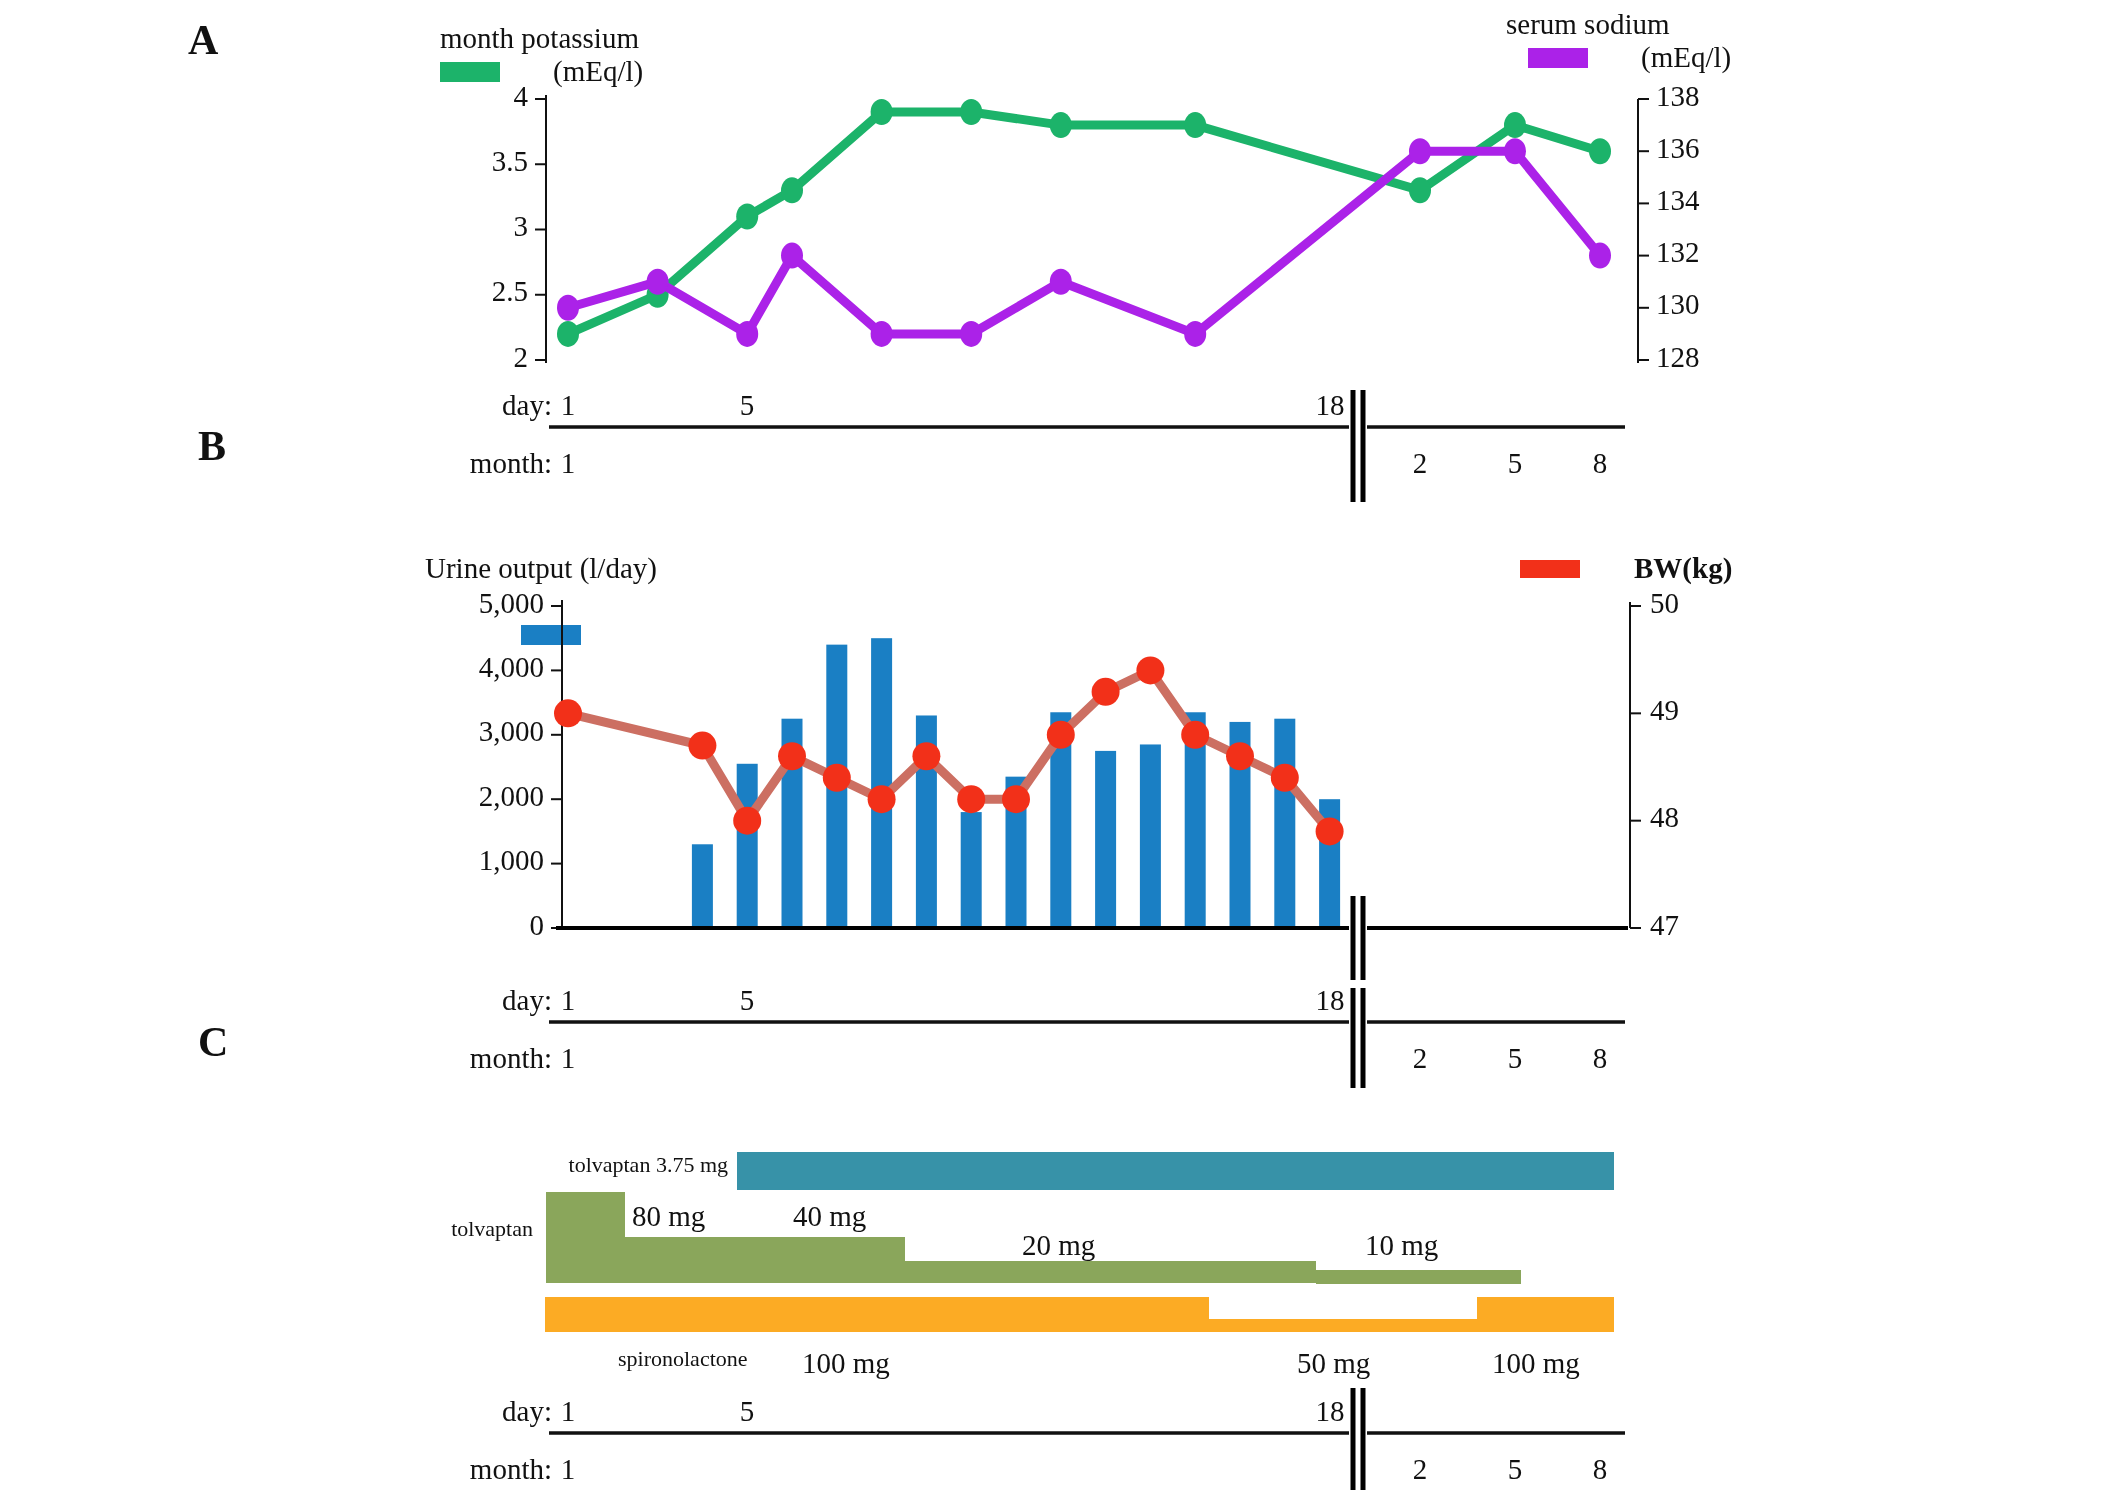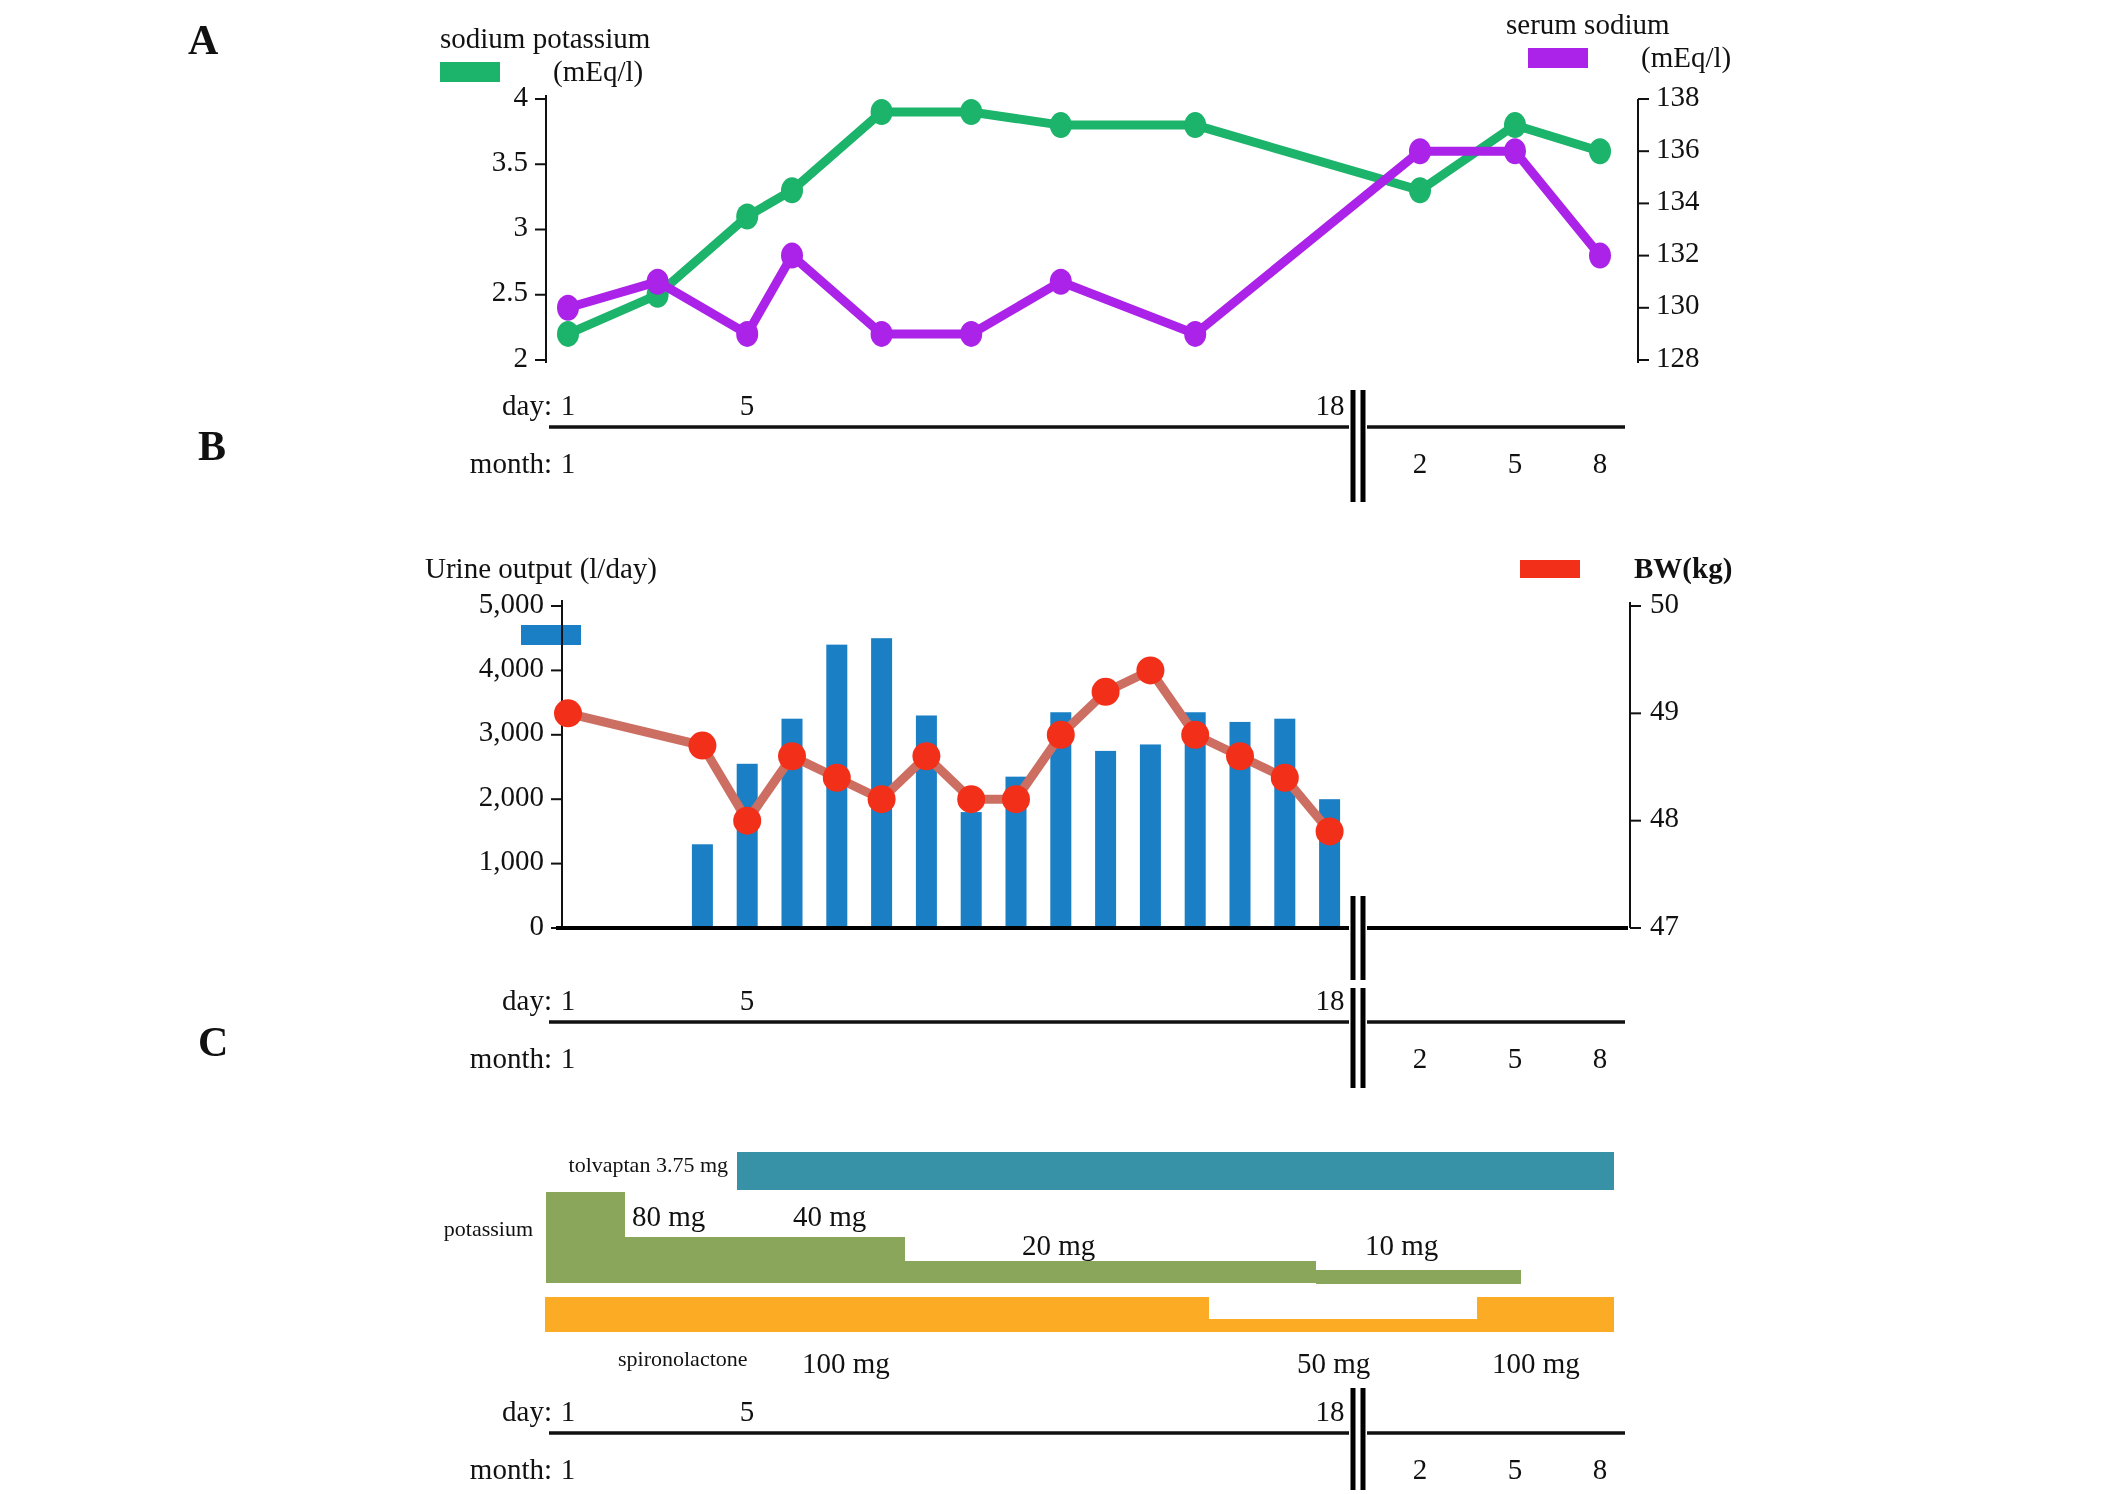--- a/index.html
+++ b/index.html
@@ -17,21 +17,21 @@
 </head>
 <body>
 
 <div id="fig">
 
   <div class="panel-letter" style="left:188px;top:16px;">A</div>
   <div class="panel-letter" style="left:198px;top:422px;">B</div>
   <div class="panel-letter" style="left:198px;top:1018px;">C</div>
 
   <div class="legend" style="left:440px;top:22px;">
-    <div>sodium potassium</div>
+    <div>month potassium</div>
     <div class="lrow">
       <span class="swatch" style="background-color: rgb(28, 179, 106);"></span>
       <span style="margin-left:13px;">(mEq/l)</span>
     </div>
   </div>
   <div class="legend" style="left:1506px;top:8px;">
     <div>serum sodium</div>
     <div class="lrow" style="margin-left:22px;">
       <span class="swatch" style="background-color: rgb(171, 34, 232);"></span>
       <span style="margin-left:13px;">(mEq/l)</span>
@@ -41,21 +41,21 @@
   <div class="legend lrow" style="left:425px;top:552px;flex-direction:column;">
     <span>Urine output (l/day)</span>
     <span class="swatch" style="margin-left: 20px; background-color: rgb(26, 127, 196);"></span>
   </div>
   <div class="legend lrow" style="left:1520px;top:552px;">
     <span class="swatch" style="height: 18px; background-color: rgb(242, 48, 25);"></span>
     <span style="margin-left:14px;font-weight:bold;">BW(kg)</span>
   </div>
 
   <div class="row-label ra" style="left:438px;top:1152px;width:290px;">tolvaptan 3.75 mg</div>
-  <div class="row-label ra" style="left:385px;top:1216px;width:148px;">potassium</div>
+  <div class="row-label ra" style="left:385px;top:1216px;width:148px;">tolvaptan</div>
   <div class="row-label" style="left:618px;top:1346px;">spironolactone</div>
 
   <svg id="chart-svg" width="2126" height="1494">
       <line x1="546" y1="95" x2="546" y2="363" stroke="#111111" stroke-width="2"></line>
       <line x1="535" y1="99" x2="546" y2="99" stroke="#111111" stroke-width="2"></line>
       <text x="528" y="99" text-anchor="end" font-size="29" dominant-baseline="middle">4</text>
       <line x1="535" y1="164.25" x2="546" y2="164.25" stroke="#111111" stroke-width="2"></line>
       <text x="528" y="164.25" text-anchor="end" font-size="29" dominant-baseline="middle">3.5</text>
       <line x1="535" y1="229.5" x2="546" y2="229.5" stroke="#111111" stroke-width="2"></line>
       <text x="528" y="229.5" text-anchor="end" font-size="29" dominant-baseline="middle">3</text>

